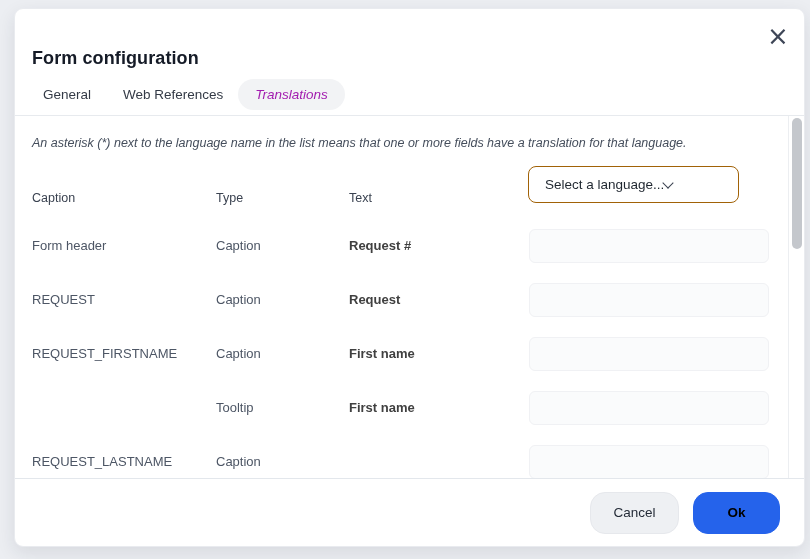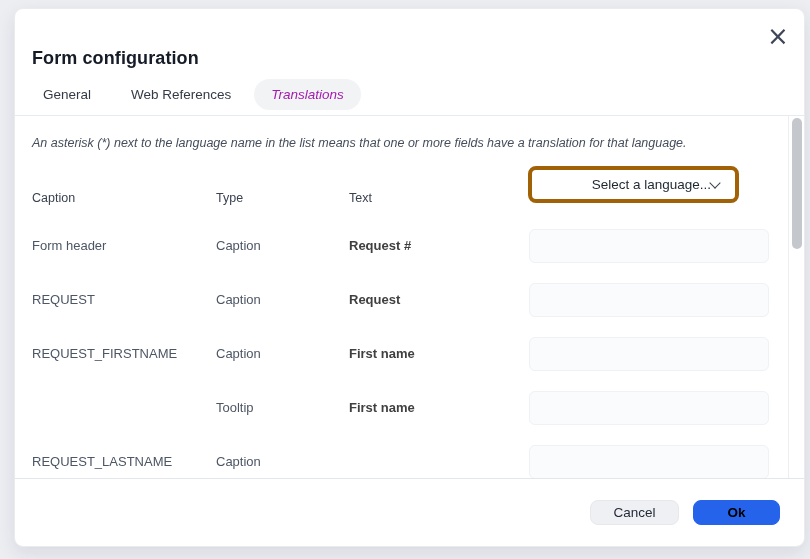--- a/index.html
+++ b/index.html
@@ -22,21 +22,21 @@
     background:transparent; border:none; cursor:pointer;
     font-size:26px; line-height:28px; font-weight:400; color:#3e4657;
     font-family:"DejaVu Sans",sans-serif; text-align:center; padding:0;
   }
   .dlg-title {
     position:absolute; left:17px; top:39px;
     font-size:18px; font-weight:700; color:#151b27; letter-spacing:0.1px;
   }
   .tabs {
     position:absolute; left:28px; top:70px; height:30px;
-    display:flex; align-items:center; gap:40px;
+    display:flex; align-items:center; gap:32px;
   }
   .tab {
     font-size:13.5px; color:#333a46; cursor:pointer; white-space:nowrap;
   }
   .tab.active {
     background:#f2f3f5; border-radius:999px; padding:8px 17px; margin-left:-17px;
     color:#a21caf;
     font-style:italic;
   }
   .tabbar-border {
@@ -48,22 +48,22 @@
     font-size:12.5px; color:#454e5c;font-style:italic;
   }
   .col-header {
     position:absolute; font-size:12.5px; color:#3a4250; top:64px; line-height:37px;
   }
   .col-object { left:17px; }
   .col-type   { left:201px; }
   .col-text   { left:334px; }
   .lang-select {
     position:absolute; left:513px; top:50px; width:211px; height:37px;
-    background:#ffffff; border:4px solid #a16207; border-radius:8px;
-    display:flex; align-items:center; justify-content:flex-end;
+    background:#ffffff; border:1px solid #a16207; border-radius:8px;
+    display:flex; align-items:center; justify-content:flex-start;
     padding:0 16px; cursor:pointer;
   }
   .lang-select-value { font-size:13.5px; color:#1f2730; }
   .chevron-down {
     width:8px; height:8px; margin-top:-4px;
     border-right:1.5px solid #3a4250; border-bottom:1.5px solid #3a4250;
     transform:rotate(45deg);
   }
   .t-row { position:absolute; left:0; width:775px; height:34px; }
   .cell { position:absolute; line-height:34px; font-size:13px; white-space:nowrap; }
@@ -86,21 +86,21 @@
     background:#c4c7cc; border-radius:6px; cursor:pointer;
   }
   .footer {
     position:absolute; left:0; right:0; top:469px; bottom:0;
     border-top:1px solid #e3e7ec;
     display:flex; align-items:center; justify-content:flex-end;
     gap:14px; padding:0 24px;
     border-bottom-left-radius:9px; border-bottom-right-radius:9px;
   }
   .btn {
-    height:25px; border-radius:8px; font-size:13.5px; cursor:pointer;
+    height:42px; border-radius:15px; font-size:13.5px; cursor:pointer;
     font-family:"Liberation Sans","DejaVu Sans",sans-serif;
     display:inline-flex; align-items:center; justify-content:center;
   }
   .btn-cancel {
     width:89px; background:#eef0f3; border:1px solid #e6e8ec; color:#252c38;
     font-weight:400;
   }
   .btn-ok {
     width:87px; background:#2563eb; border:1px solid #2563eb; color:#000000;
     font-weight:700;

